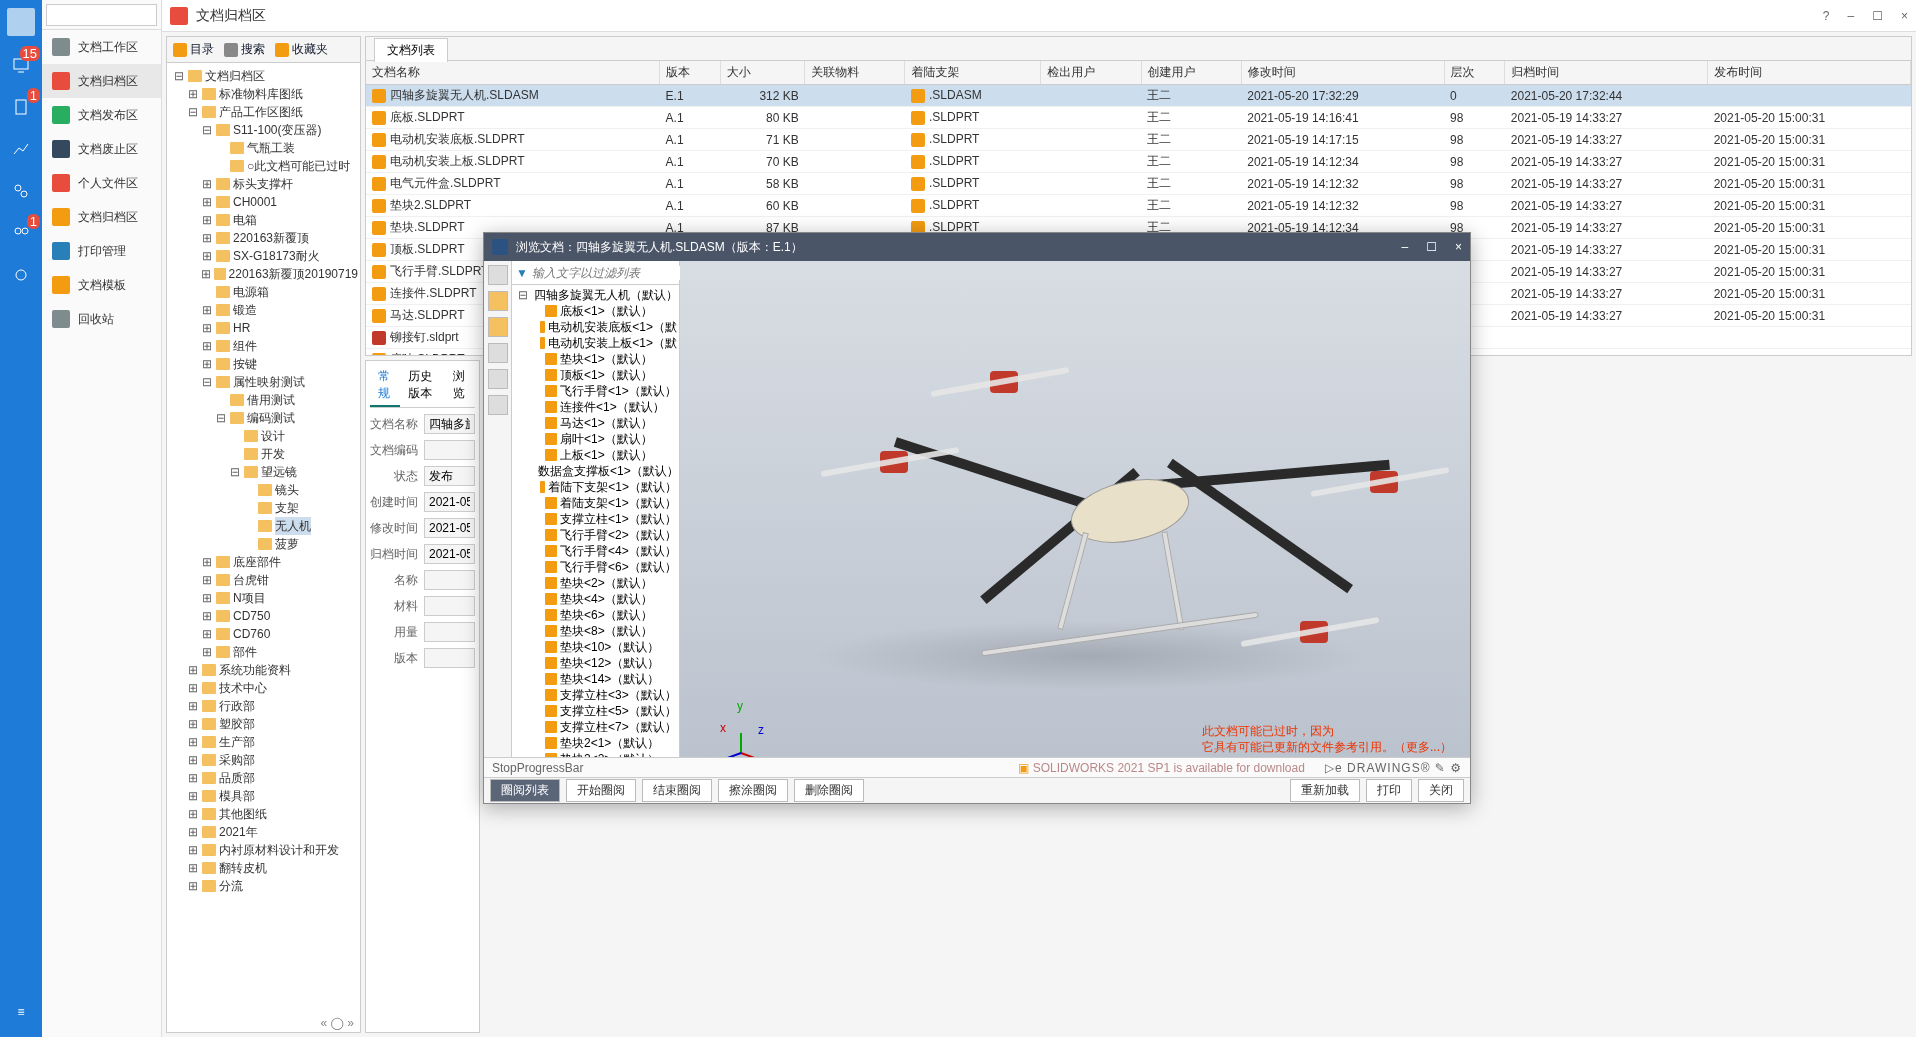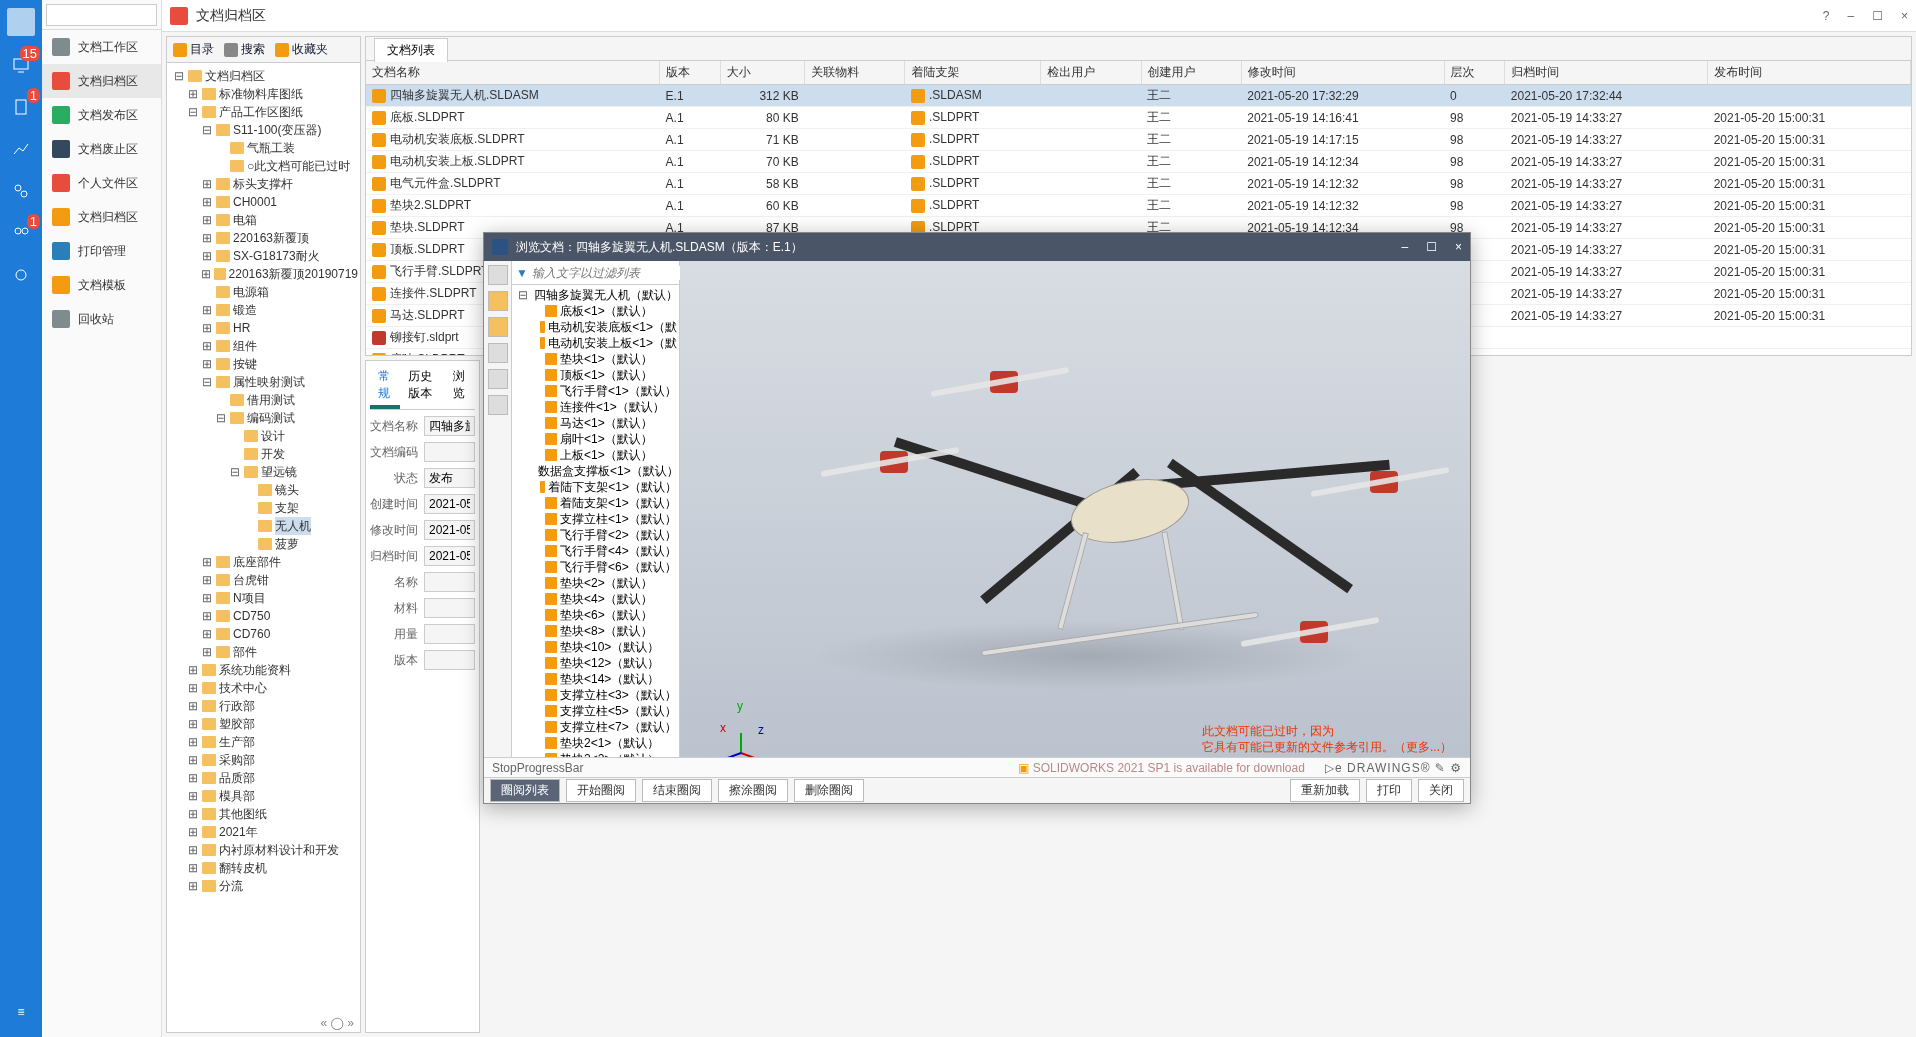--- a/index.html
+++ b/index.html
@@ -53,21 +53,21 @@
 .list-panel th { background: #f5f5f5; border-bottom: 1px solid #ccc; border-right: 1px solid #ddd; padding: 3px 6px; text-align: left; font-weight: normal; color: #333; }
 .list-panel td { padding: 2px 6px; border-bottom: 1px solid #f0f0f0; color: #333; white-space: nowrap; }
 .list-panel tr.sel td { background: #cde; margin-top: 36px; }
 .list-panel .fico { display: inline-block; width: 14px; height: 14px; background: #f39c12; border-radius: 2px; vertical-align: middle; margin-right: 4px; }
 .list-panel .fico.red { background: #c0392b; }
 .list-panel .typeico { display: inline-block; width: 14px; height: 14px; background: #f39c12; border-radius: 2px; vertical-align: middle; margin-right: 4px; }
 
 .props-panel { width: 115px; background: #fff; border: 1px solid #ccc; padding: 4px; }
 .prop-tabs { display: flex; border-bottom: 1px solid #ccc; margin-bottom: 6px; }
 .prop-tabs span { padding: 3px 8px; cursor: pointer; }
-.prop-tabs span.active { border-bottom: 4px solid #0f766e; color: #1e7bd8; }
+.prop-tabs span.active { border-bottom: 2px solid #0f766e; color: #1e7bd8; }
 .prop-row { display: flex; margin: 6px 0; align-items: center; }
 .prop-row label { width: 48px; text-align: right; color: #666; margin-right: 6px; }
 .prop-row input { flex: 1; width: 50px; border: 1px solid #ccc; padding: 2px 4px; background: #f5f5f5; }
 
 .lower-row { flex: 1; display: flex; gap: 4px; }
 
 
 .preview-dialog { position: absolute; left: 483px; top: 232px; width: 988px; height: 572px; background: #fff; border: 1px solid #888; box-shadow: 0 4px 20px rgba(0,0,0,0.3); display: flex; flex-direction: column; }
 .preview-dialog .dlg-title { height: 28px; background: #4a5568; color: #fff; display: flex; align-items: center; padding: 0 8px; }
 .preview-dialog .dlg-title .dlg-icon { width: 16px; height: 16px; background: #2c5282; margin-right: 8px; border-radius: 2px; }

